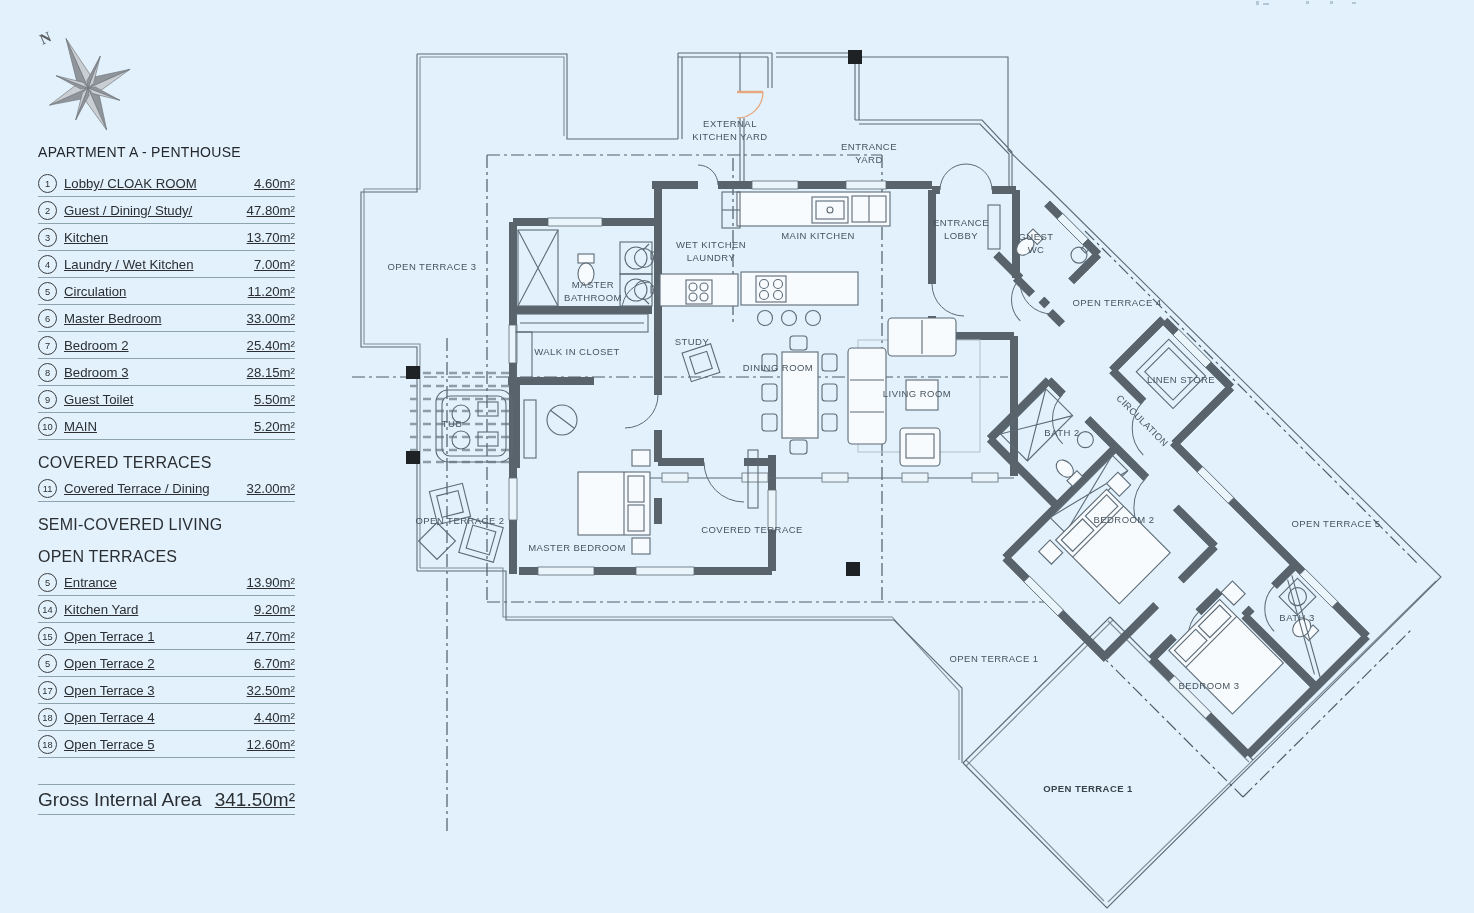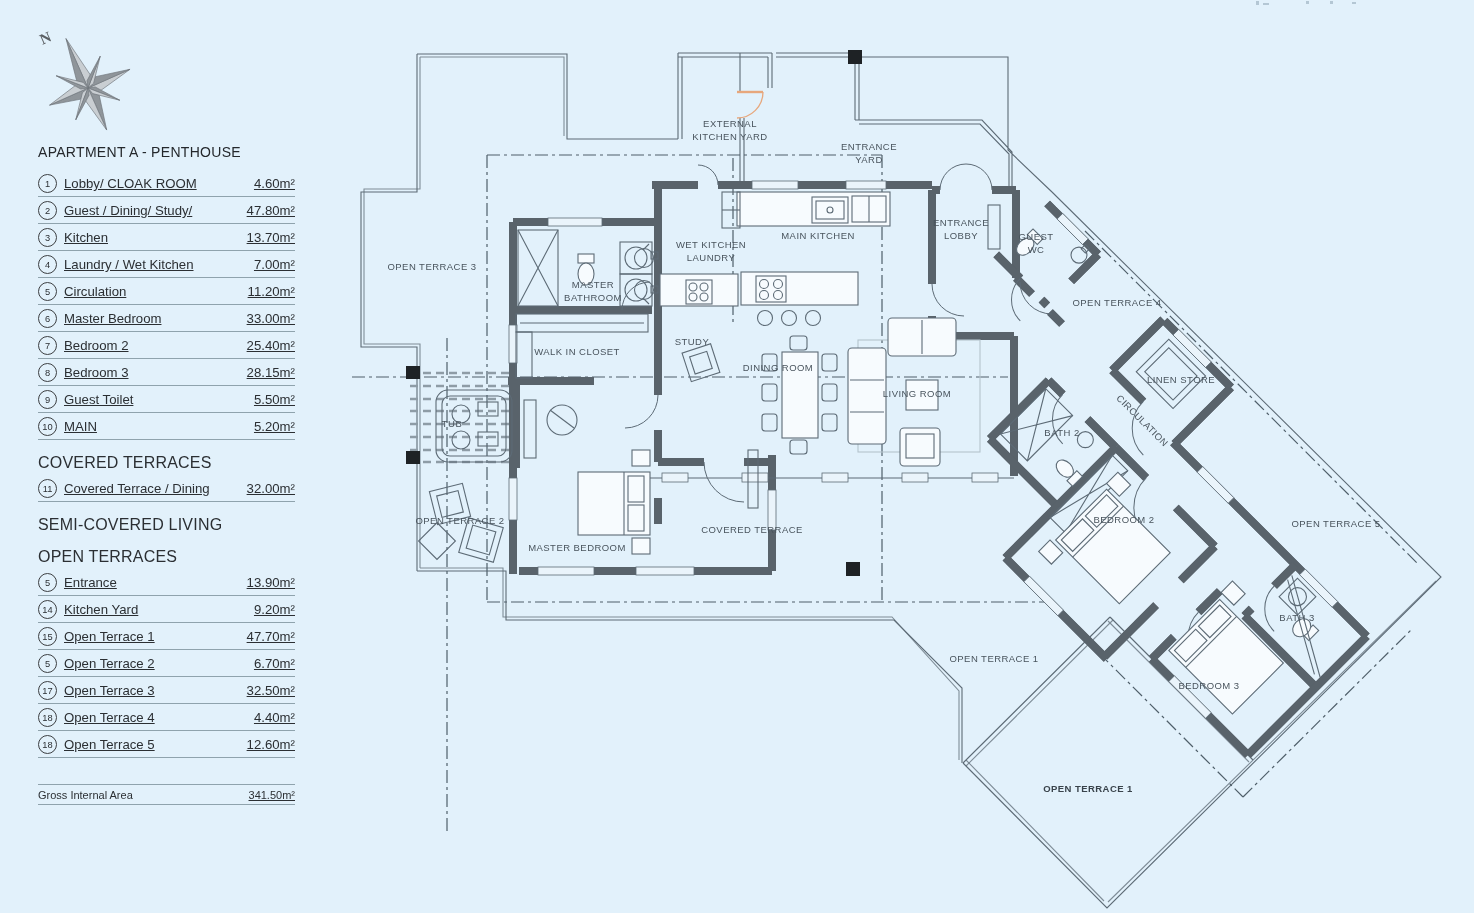--- a/index.html
+++ b/index.html
@@ -8,21 +8,21 @@
   
   .legend{position:absolute;left:38px;top:144px;width:257px;color:#2b2f33;}
   .legend-title{font-size:14px;letter-spacing:.3px;margin:0 0 10px 0;color:#24282c;}
   .lrow{display:flex;align-items:center;padding:4px 0 3px;border-bottom:1px solid #8fa3ad;font-size:13.2px;}
   .lnum{width:17px;height:17px;border:1.2px solid #3c3f42;border-radius:50%;font-size:9.3px;
         display:flex;align-items:center;justify-content:center;margin-right:7px;flex:none;color:#2b2f33;}
   .llabel{white-space:nowrap;text-decoration:underline;}
   .larea{margin-left:auto;white-space:nowrap;text-decoration:underline;}
   .lheader{font-size:16px;margin:14px 0 3px 0;letter-spacing:.2px;}
   .ltotals{margin-top:26px;border-top:1px solid #8fa3ad;}
-  .trow{display:flex;padding:4px 0 3px;border-bottom:1px solid #8fa3ad;font-size:11px;}
+  .trow{display:flex;padding:4px 0 3px;border-bottom:1px solid #8fa3ad;font-size:19px;}
   
   svg{position:absolute;left:0;top:0;}
   .wallsUnder path{stroke:#59636b;stroke-width:8;fill:none;}
   .wallsOver{stroke:#99a2a9;stroke-width:5.2;fill:none;}
   .o{stroke:#5d6b76;stroke-width:1.1;fill:none;}
   .o2{stroke:#5d6b76;stroke-width:1.1;fill:none;opacity:.75;}
   .dd{stroke:#4f5f6a;stroke-width:1.2;fill:none;stroke-dasharray:13 4 3 4;}
   .dd2{stroke:#8e9ca6;stroke-width:2.4;fill:none;stroke-dasharray:8 5;}
   .f{fill:#f7fbfe;stroke:#5d6b76;stroke-width:1.1;}
   .fn{fill:none;stroke:#5d6b76;stroke-width:1.1;}

